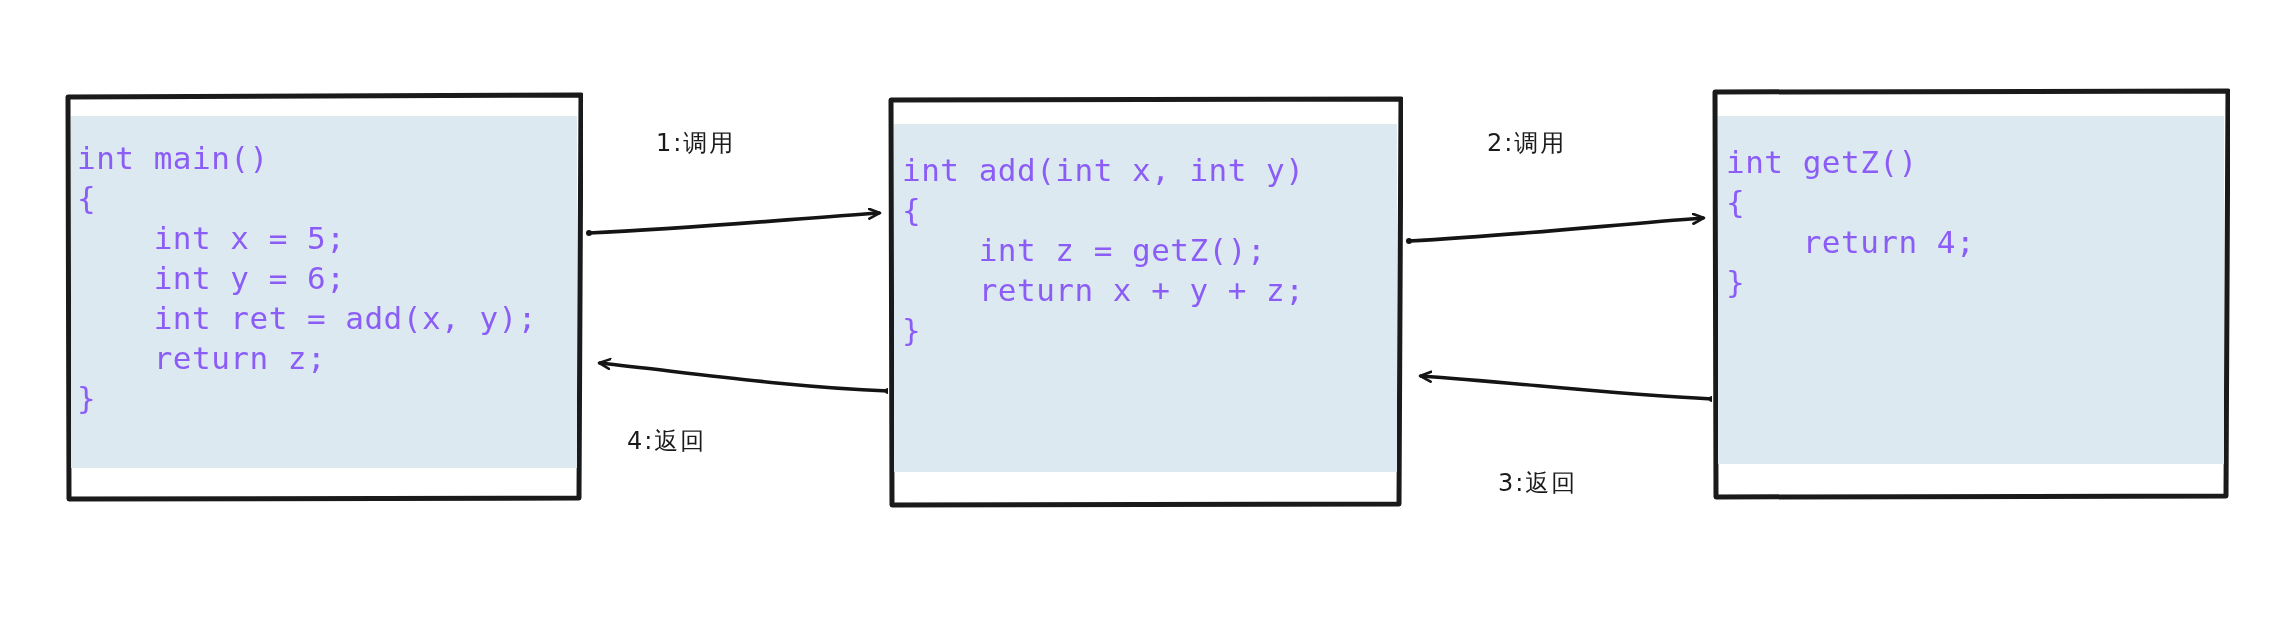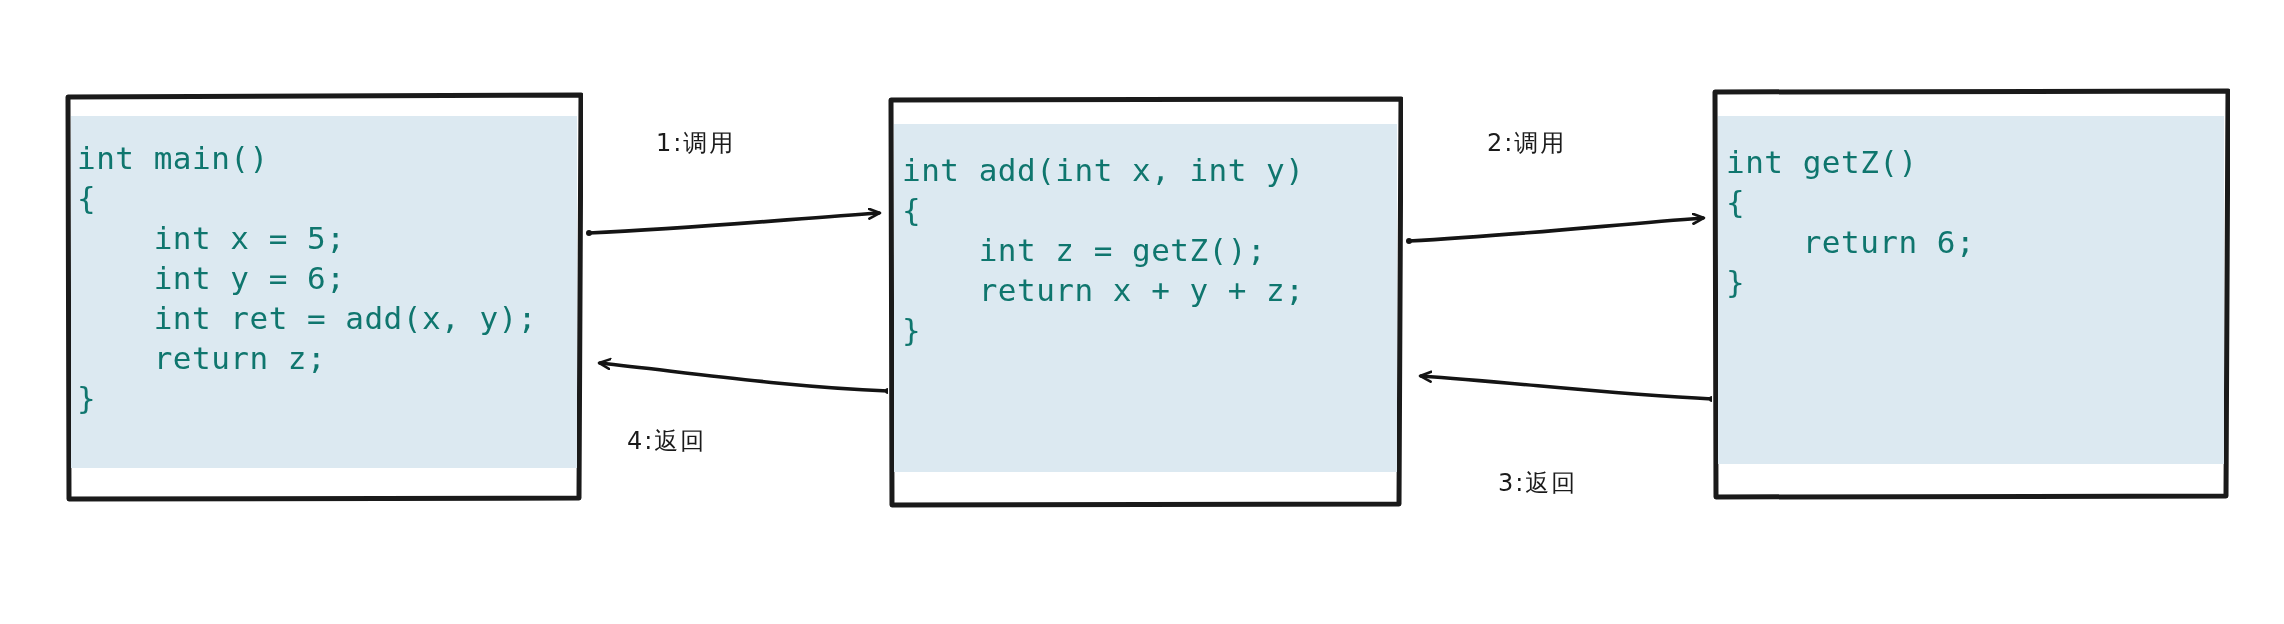--- a/index.html
+++ b/index.html
@@ -40,21 +40,21 @@
     right: 6px;
     background: #dce9f1;
   }
   .code-box pre {
     position: absolute;
     margin: 0;
     padding: 0;
     font-family: "DejaVu Sans Mono", "Liberation Mono", monospace;
     font-size: 31px;
     line-height: 40px;
-    color: #0f766e;
+    color: #8b5cf6;
     white-space: pre;
     letter-spacing: 0.5px;
   }
 
   #box-main   { left: 65px;   top: 92px; width: 518px; height: 410px; }
   #box-main   .band { top: 24px; bottom: 34px; }
   #box-main   pre  { left: 12px; top: 46px; }
 
   #box-add    { left: 888px;  top: 96px; width: 515px; height: 412px; }
   #box-add    .band { top: 28px; bottom: 36px; }
@@ -141,21 +141,21 @@
 }</pre>
   </div>
 
   <div class="code-box" id="box-getz">
     <svg class="svg-layer" style="width:518px;height:412px;" viewBox="0 0 518 412">
       <path d="M 3,4 L 516,3 L 514,408 L 4,409 Z" fill="none" stroke="#1a1a1a" stroke-width="5" stroke-linejoin="round" stroke-linecap="round"></path>
     </svg>
     <div class="band"></div>
     <pre>int getZ()
 {
-    return 6;
+    return 4;
 }</pre>
   </div>
 
   <div class="edge-label" id="label-call-1">1:调用</div>
   <div class="edge-label" id="label-call-2">2:调用</div>
   <div class="edge-label" id="label-return-3">3:返回</div>
   <div class="edge-label" id="label-return-4">4:返回</div>
 
 </div>
 

